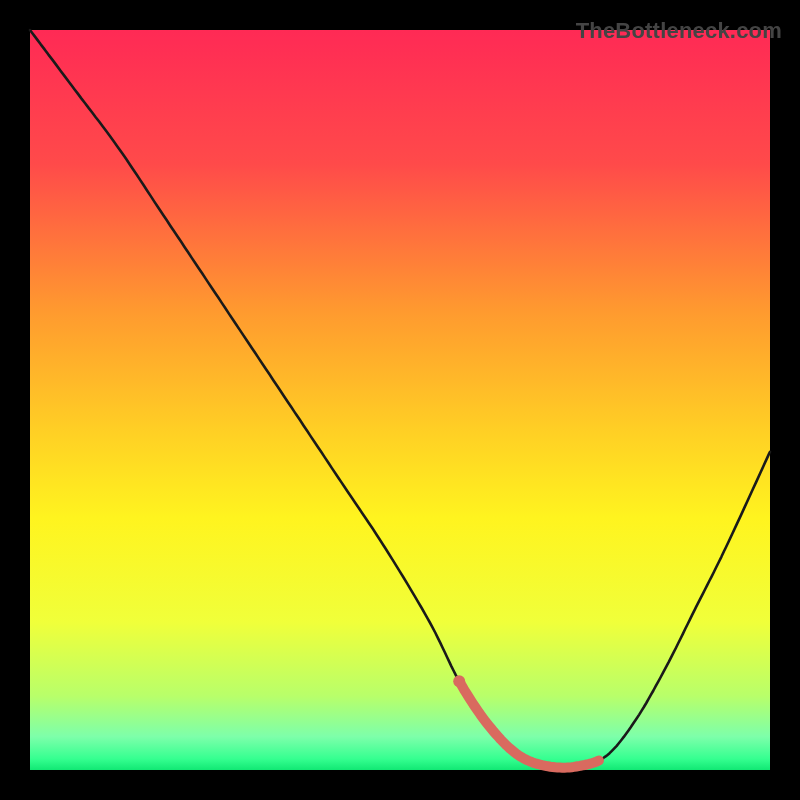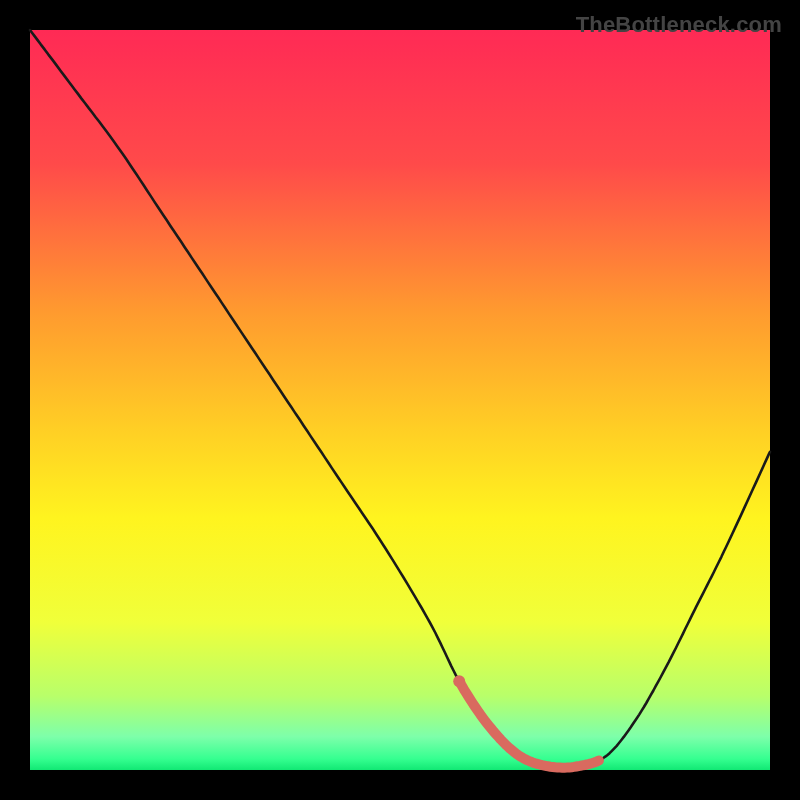--- a/index.html
+++ b/index.html
@@ -12,21 +12,21 @@
     overflow: hidden;
   }
   .frame {
     position: relative;
     width: 800px;
     height: 800px;
     background: #000;
   }
   .watermark {
     position: absolute;
-    top: 12px;
+    top: 18px;
     right: 18px;
     color: #444;
     font-size: 22px;
     font-weight: 600;
     letter-spacing: 0.2px;
     z-index: 10;
   }
   .plot-area {
     position: absolute;
     left: 30px;

